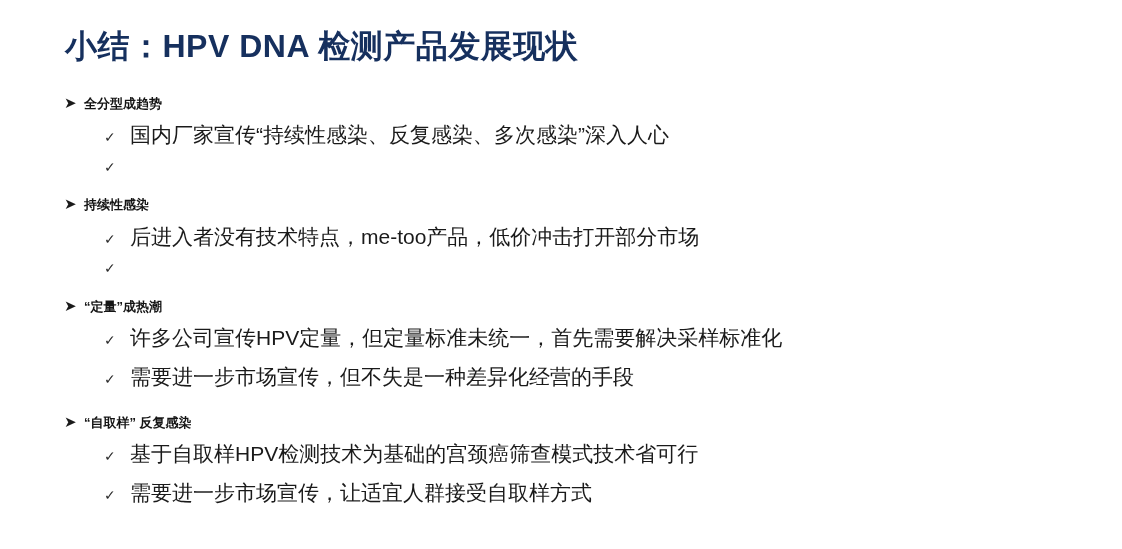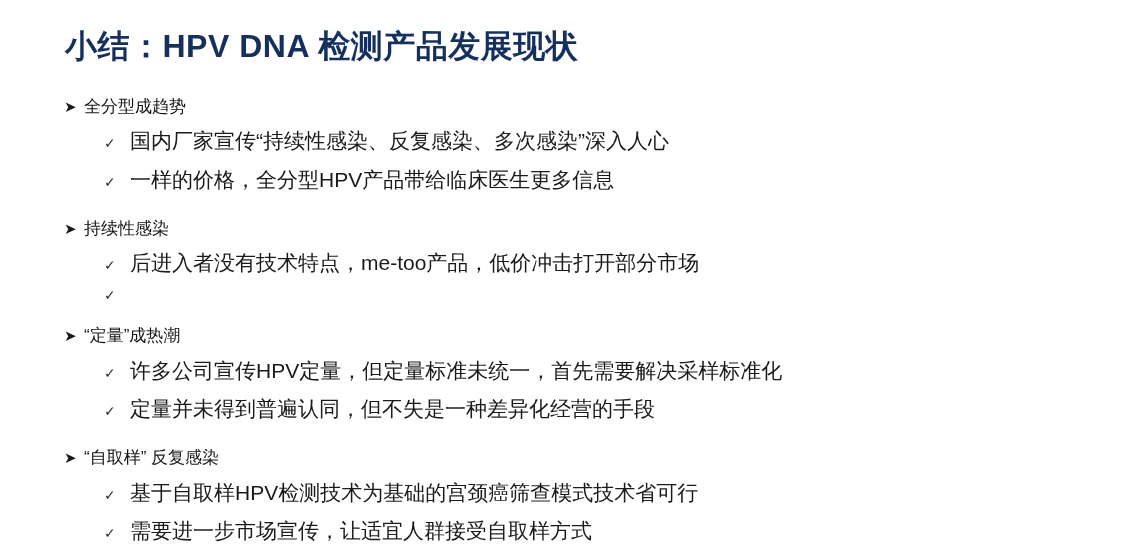--- a/index.html
+++ b/index.html
@@ -44,22 +44,22 @@
     margin-left: 4px;
   }
   .arrow-icon {
     width: 20px;
     flex: 0 0 20px;
     color: #1a1a1a;
     font-size: 15px;
     line-height: 1;
   }
   .section-title {
-    font-size: 17px;
-    font-weight: normal;
+    font-size: 13px;
+    font-weight: bold;
     color: #141414;
     line-height: 1.5;
   }
   .bullets {
     margin-top: 4px;
   }
   .bullet {
     display: flex;
     align-items: baseline;
     margin-left: 44px;
@@ -92,21 +92,20 @@
         <span class="arrow-icon">➤</span>
         <span class="section-title">全分型成趋势</span>
       </div>
       <div class="bullets">
         <div class="bullet">
           <span class="check-icon">✓</span>
           <span class="bullet-text">国内厂家宣传“持续性感染、反复感染、多次感染”深入人心</span>
         </div>
         <div class="bullet">
           <span class="check-icon">✓</span>
-          <span class="bullet-text">一样的价格，全分型HPV产品带给临床医生更多信息</span>
         </div>
       </div>
     </div>
 
     <div class="section">
       <div class="section-head">
         <span class="arrow-icon">➤</span>
         <span class="section-title">持续性感染</span>
       </div>
       <div class="bullets">
@@ -125,21 +124,21 @@
         <span class="arrow-icon">➤</span>
         <span class="section-title">“定量”成热潮</span>
       </div>
       <div class="bullets">
         <div class="bullet">
           <span class="check-icon">✓</span>
           <span class="bullet-text">许多公司宣传HPV定量，但定量标准未统一，首先需要解决采样标准化</span>
         </div>
         <div class="bullet">
           <span class="check-icon">✓</span>
-          <span class="bullet-text">定量并未得到普遍认同，但不失是一种差异化经营的手段</span>
+          <span class="bullet-text">需要进一步市场宣传，但不失是一种差异化经营的手段</span>
         </div>
       </div>
     </div>
 
     <div class="section">
       <div class="section-head">
         <span class="arrow-icon">➤</span>
         <span class="section-title">“自取样” 反复感染</span>
       </div>
       <div class="bullets">

